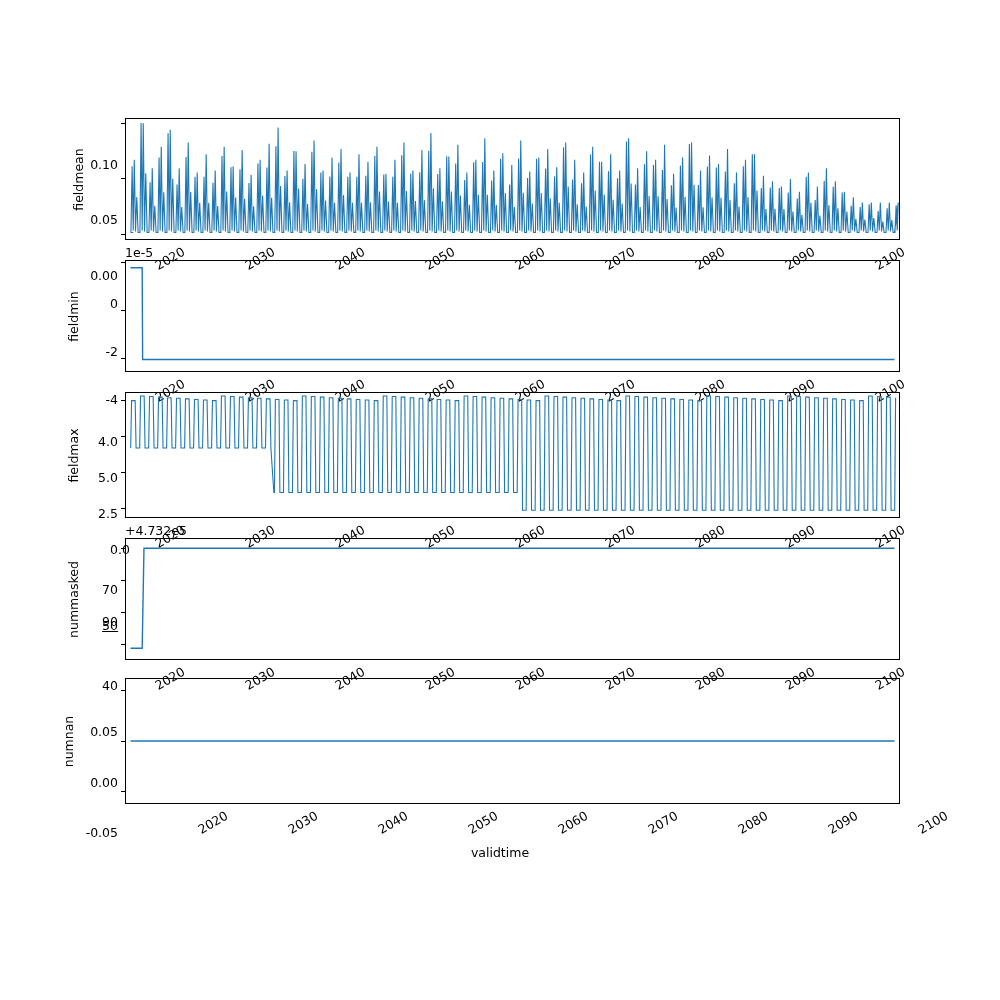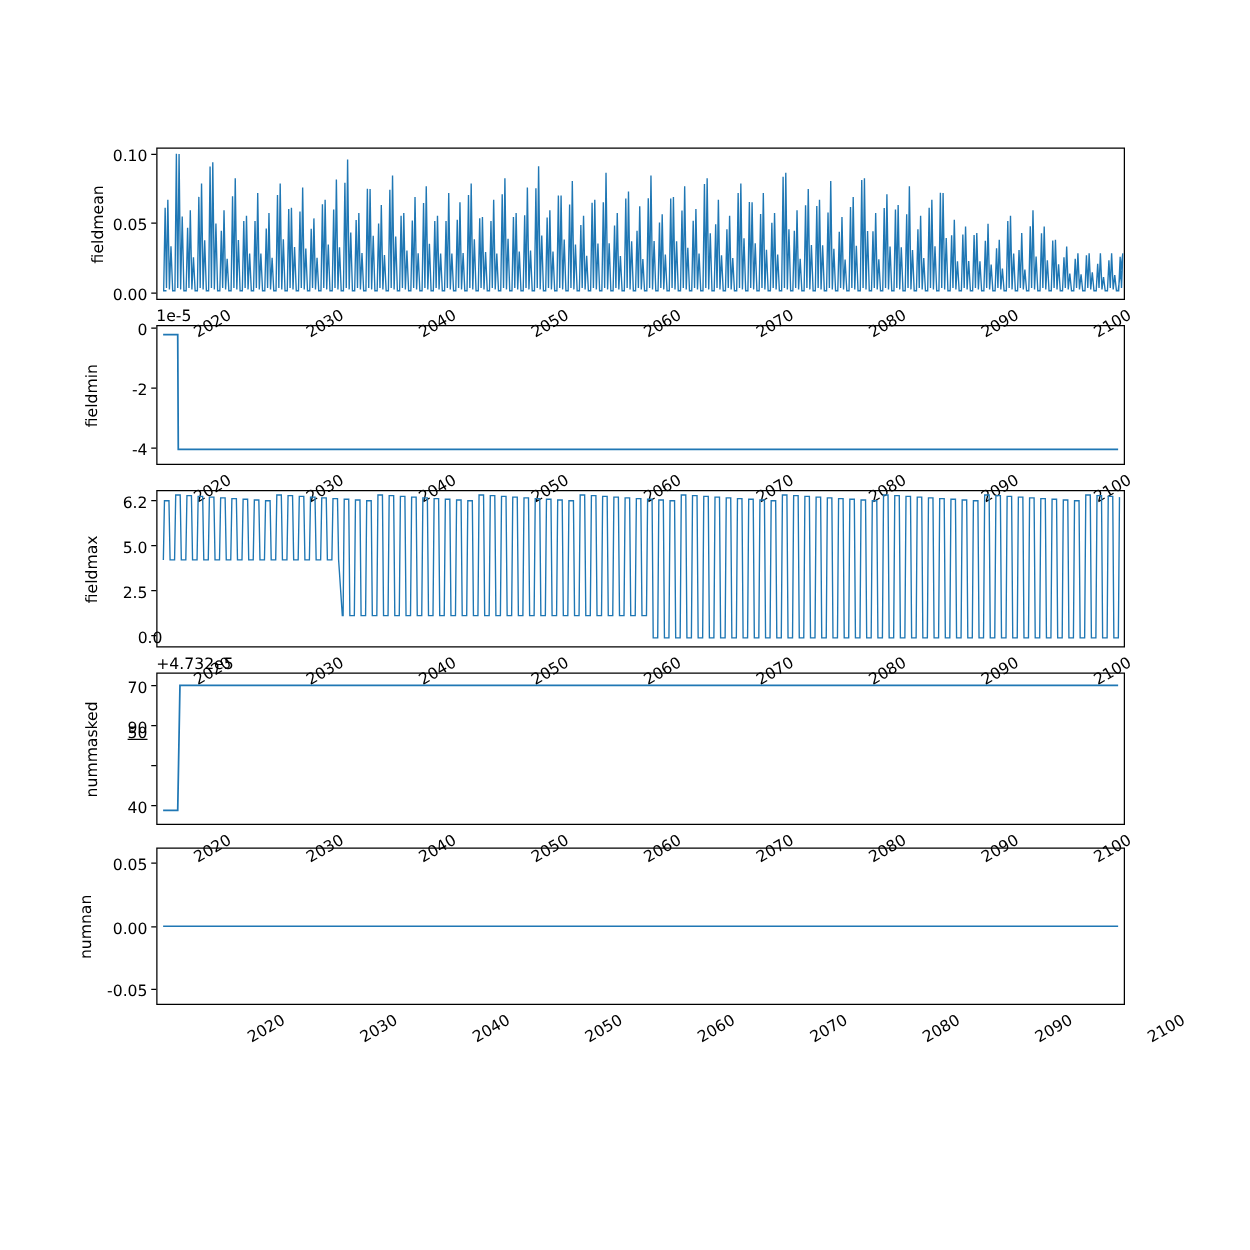--- a/index.html
+++ b/index.html
@@ -48,20 +48,21 @@
     transform: rotate(-90deg);
     white-space: nowrap;
     text-align: center;
   }
   .ytick {
     position: absolute;
     font-size: 12.5px;
     color: #000;
     text-align: right;
     white-space: nowrap;
+    margin-top: 40px;
   }
   .xtick {
     position: absolute;
     font-size: 12.5px;
     color: #000;
     white-space: nowrap;
     transform-origin: right top;
     transform: rotate(-30deg);
   }
   .offsettext {
@@ -140,21 +141,21 @@
 
   <div class="panel" style="left:125px; top:392px; width:775px; height:126px;">
     <svg viewBox="0 0 775 126" preserveAspectRatio="none">
       <polyline id="max-line" fill="none" stroke="#1f77b4" stroke-width="1.1" points="4.69,55.83 5.59,7.71 9.19,7.71 10.09,55.83 13.07,55.83 13.70,55.83 14.60,3.02 18.20,3.02 19.10,55.83 22.08,55.83 22.71,55.83 23.61,3.60 27.22,3.60 28.12,55.83 31.09,55.83 31.72,55.83 32.62,4.19 36.23,4.19 37.13,55.83 40.10,55.83 40.73,55.83 41.63,4.78 45.24,4.78 46.14,55.83 49.11,55.83 49.74,55.83 50.65,5.37 54.25,5.37 55.15,55.83 58.13,55.83 58.76,55.83 59.66,5.95 63.26,5.95 64.16,55.83 67.14,55.83 67.77,55.83 68.67,6.54 72.27,6.54 73.17,55.83 76.15,55.83 76.78,55.83 77.68,7.13 81.28,7.13 82.19,55.83 85.16,55.83 85.79,55.83 86.69,7.71 90.30,7.71 91.20,55.83 94.17,55.83 94.80,55.83 95.70,3.02 99.31,3.02 100.21,55.83 103.18,55.83 103.81,55.83 104.72,3.60 108.32,3.60 109.22,55.83 112.19,55.83 112.83,55.83 113.73,4.19 117.33,4.19 118.23,55.83 121.21,55.83 121.84,55.83 122.74,4.78 126.34,4.78 127.24,55.83 130.22,55.83 130.85,55.83 131.75,5.37 135.35,5.37 136.26,55.83 139.23,55.83 139.86,55.83 140.76,5.95 144.37,5.95 145.27,55.83 148.24,101.10 148.87,101.10 149.77,6.54 153.38,6.54 154.28,101.10 157.25,101.10 157.88,101.10 158.78,7.13 162.39,7.13 163.29,101.10 166.26,101.10 166.90,101.10 167.80,7.71 171.40,7.71 172.30,101.10 175.28,101.10 175.91,101.10 176.81,3.02 180.41,3.02 181.31,101.10 184.29,101.10 184.92,101.10 185.82,3.60 189.42,3.60 190.33,101.10 193.30,101.10 193.93,101.10 194.83,4.19 198.44,4.19 199.34,101.10 202.31,101.10 202.94,101.10 203.84,4.78 207.45,4.78 208.35,101.10 211.32,101.10 211.95,101.10 212.85,5.37 216.46,5.37 217.36,101.10 220.33,101.10 220.97,101.10 221.87,5.95 225.47,5.95 226.37,101.10 229.35,101.10 229.98,101.10 230.88,6.54 234.48,6.54 235.38,101.10 238.36,101.10 238.99,101.10 239.89,7.13 243.49,7.13 244.40,101.10 247.37,101.10 248.00,101.10 248.90,7.71 252.51,7.71 253.41,101.10 256.38,101.10 257.01,101.10 257.91,3.02 261.52,3.02 262.42,101.10 265.39,101.10 266.02,101.10 266.92,3.60 270.53,3.60 271.43,101.10 274.40,101.10 275.03,101.10 275.94,4.19 279.54,4.19 280.44,101.10 283.42,101.10 284.05,101.10 284.95,4.78 288.55,4.78 289.45,101.10 292.43,101.10 293.06,101.10 293.96,5.37 297.56,5.37 298.47,101.10 301.44,101.10 302.07,101.10 302.97,5.95 306.58,5.95 307.48,101.10 310.45,101.10 311.08,101.10 311.98,6.54 315.59,6.54 316.49,101.10 319.46,101.10 320.09,101.10 320.99,7.13 324.60,7.13 325.50,101.10 328.47,101.10 329.10,101.10 330.01,7.71 333.61,7.71 334.51,101.10 337.49,101.10 338.12,101.10 339.02,3.02 342.62,3.02 343.52,101.10 346.50,101.10 347.13,101.10 348.03,3.60 351.63,3.60 352.53,101.10 355.51,101.10 356.14,101.10 357.04,4.19 360.65,4.19 361.55,101.10 364.52,101.10 365.15,101.10 366.05,4.78 369.66,4.78 370.56,101.10 373.53,101.10 374.16,101.10 375.06,5.37 378.67,5.37 379.57,101.10 382.54,101.10 383.17,101.10 384.08,5.95 387.68,5.95 388.58,101.10 391.56,101.10 392.19,101.10 393.09,6.54 396.69,6.54 397.59,119.21 400.57,119.21 401.20,119.21 402.10,7.13 405.70,7.13 406.60,119.21 409.58,119.21 410.21,119.21 411.11,7.71 414.72,7.71 415.62,119.21 418.59,119.21 419.22,119.21 420.12,3.02 423.73,3.02 424.63,119.21 427.60,119.21 428.23,119.21 429.13,3.60 432.74,3.60 433.64,119.21 436.61,119.21 437.24,119.21 438.15,4.19 441.75,4.19 442.65,119.21 445.62,119.21 446.26,119.21 447.16,4.78 450.76,4.78 451.66,119.21 454.64,119.21 455.27,119.21 456.17,5.37 459.77,5.37 460.67,119.21 463.65,119.21 464.28,119.21 465.18,5.95 468.78,5.95 469.69,119.21 472.66,119.21 473.29,119.21 474.19,6.54 477.80,6.54 478.70,119.21 481.67,119.21 482.30,119.21 483.20,7.13 486.81,7.13 487.71,119.21 490.68,119.21 491.31,119.21 492.22,7.71 495.82,7.71 496.72,119.21 499.69,119.21 500.33,119.21 501.23,3.02 504.83,3.02 505.73,119.21 508.71,119.21 509.34,119.21 510.24,3.60 513.84,3.60 514.74,119.21 517.72,119.21 518.35,119.21 519.25,4.19 522.85,4.19 523.76,119.21 526.73,119.21 527.36,119.21 528.26,4.78 531.87,4.78 532.77,119.21 535.74,119.21 536.37,119.21 537.27,5.37 540.88,5.37 541.78,119.21 544.75,119.21 545.38,119.21 546.28,5.95 549.89,5.95 550.79,119.21 553.76,119.21 554.40,119.21 555.30,6.54 558.90,6.54 559.80,119.21 562.78,119.21 563.41,119.21 564.31,7.13 567.91,7.13 568.81,119.21 571.79,119.21 572.42,119.21 573.32,7.71 576.92,7.71 577.83,119.21 580.80,119.21 581.43,119.21 582.33,3.02 585.94,3.02 586.84,119.21 589.81,119.21 590.44,119.21 591.34,3.60 594.95,3.60 595.85,119.21 598.82,119.21 599.45,119.21 600.35,4.19 603.96,4.19 604.86,119.21 607.83,119.21 608.47,119.21 609.37,4.78 612.97,4.78 613.87,119.21 616.85,119.21 617.48,119.21 618.38,5.37 621.98,5.37 622.88,119.21 625.86,119.21 626.49,119.21 627.39,5.95 630.99,5.95 631.90,119.21 634.87,119.21 635.50,119.21 636.40,6.54 640.01,6.54 640.91,119.21 643.88,119.21 644.51,119.21 645.41,7.13 649.02,7.13 649.92,119.21 652.89,119.21 653.52,119.21 654.42,7.71 658.03,7.71 658.93,119.21 661.90,119.21 662.53,119.21 663.44,3.02 667.04,3.02 667.94,119.21 670.92,119.21 671.55,119.21 672.45,3.60 676.05,3.60 676.95,119.21 679.93,119.21 680.56,119.21 681.46,4.19 685.06,4.19 685.97,119.21 688.94,119.21 689.57,119.21 690.47,4.78 694.08,4.78 694.98,119.21 697.95,119.21 698.58,119.21 699.48,5.37 703.09,5.37 703.99,119.21 706.96,119.21 707.59,119.21 708.49,5.95 712.10,5.95 713.00,119.21 715.97,119.21 716.60,119.21 717.51,6.54 721.11,6.54 722.01,119.21 724.99,119.21 725.62,119.21 726.52,7.13 730.12,7.13 731.02,119.21 734.00,119.21 734.63,119.21 735.53,7.71 739.13,7.71 740.03,119.21 743.01,119.21 743.64,119.21 744.54,3.02 748.15,3.02 749.05,119.21 752.02,119.21 752.65,119.21 753.55,3.60 757.16,3.60 758.06,119.21 761.03,119.21 761.66,119.21 762.56,4.19 766.17,4.19 767.07,119.21 770.04,119.21 770.67,119.21 771.58,4.78"></polyline>
     </svg>
   </div>
   <div class="ylabel" style="left:13px; top:448px; width:120px;">fieldmax</div>
   <div class="ytick" style="left:76px; top:502px; width:54px;">0.0</div>
   <div class="ytick" style="left:64px; top:466px; width:54px;">2.5</div>
   <div class="ytick" style="left:64px; top:430px; width:54px;">5.0</div>
-  <div class="ytick" style="left:64px; top:394px; width:54px;">6.2</div>
+  <div class="ytick" style="left:64px; top:394px; width:54px;">4.0</div>
   <div class="tickmark-y" style="left:121px; top:508px;"></div>
   <div class="tickmark-y" style="left:121px; top:472px;"></div>
   <div class="tickmark-y" style="left:121px; top:436px;"></div>
   <div class="tickmark-y" style="left:121px; top:400px;"></div>
 
   <div class="xtick" style="left:148px; top:522px;">2020</div>
   <div class="xtick" style="left:238px; top:522px;">2030</div>
   <div class="xtick" style="left:328px; top:522px;">2040</div>
   <div class="xtick" style="left:418px; top:522px;">2050</div>
   <div class="xtick" style="left:508px; top:522px;">2060</div>
@@ -205,14 +206,15 @@
   <div class="xtick" style="left:191px; top:808px;">2020</div>
   <div class="xtick" style="left:281px; top:808px;">2030</div>
   <div class="xtick" style="left:371px; top:808px;">2040</div>
   <div class="xtick" style="left:461px; top:808px;">2050</div>
   <div class="xtick" style="left:551px; top:808px;">2060</div>
   <div class="xtick" style="left:641px; top:808px;">2070</div>
   <div class="xtick" style="left:731px; top:808px;">2080</div>
   <div class="xtick" style="left:821px; top:808px;">2090</div>
   <div class="xtick" style="left:911px; top:808px;">2100</div>
 
+  <div class="xlabel" style="top:845px;">validtime</div>
 
 </div>
 
 </body></html>

